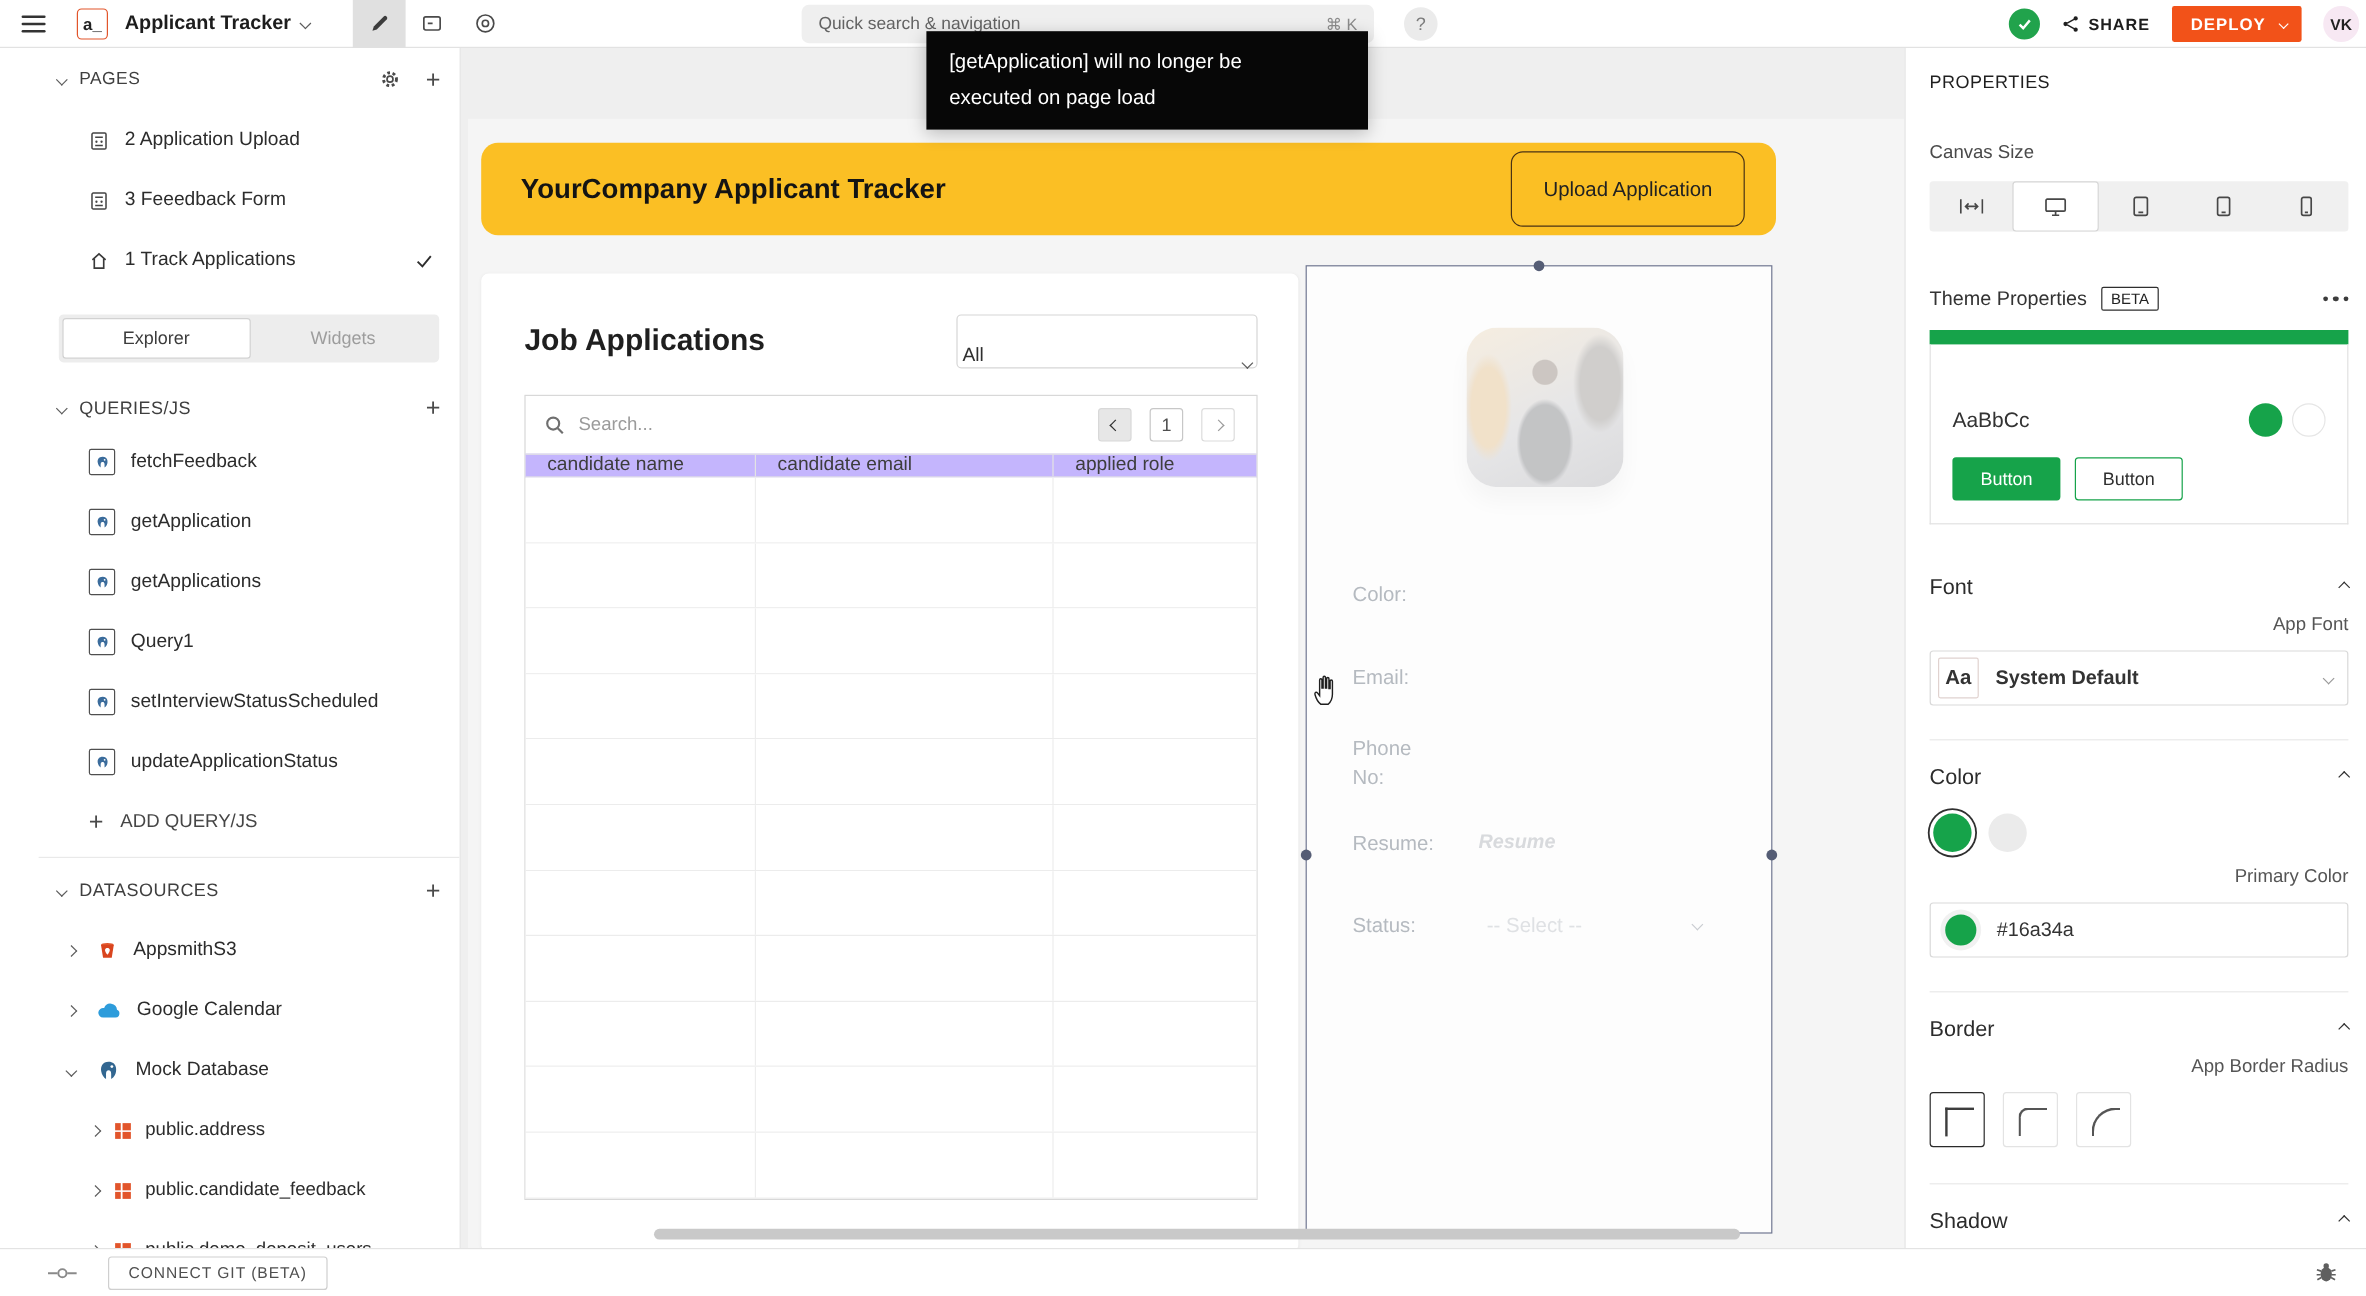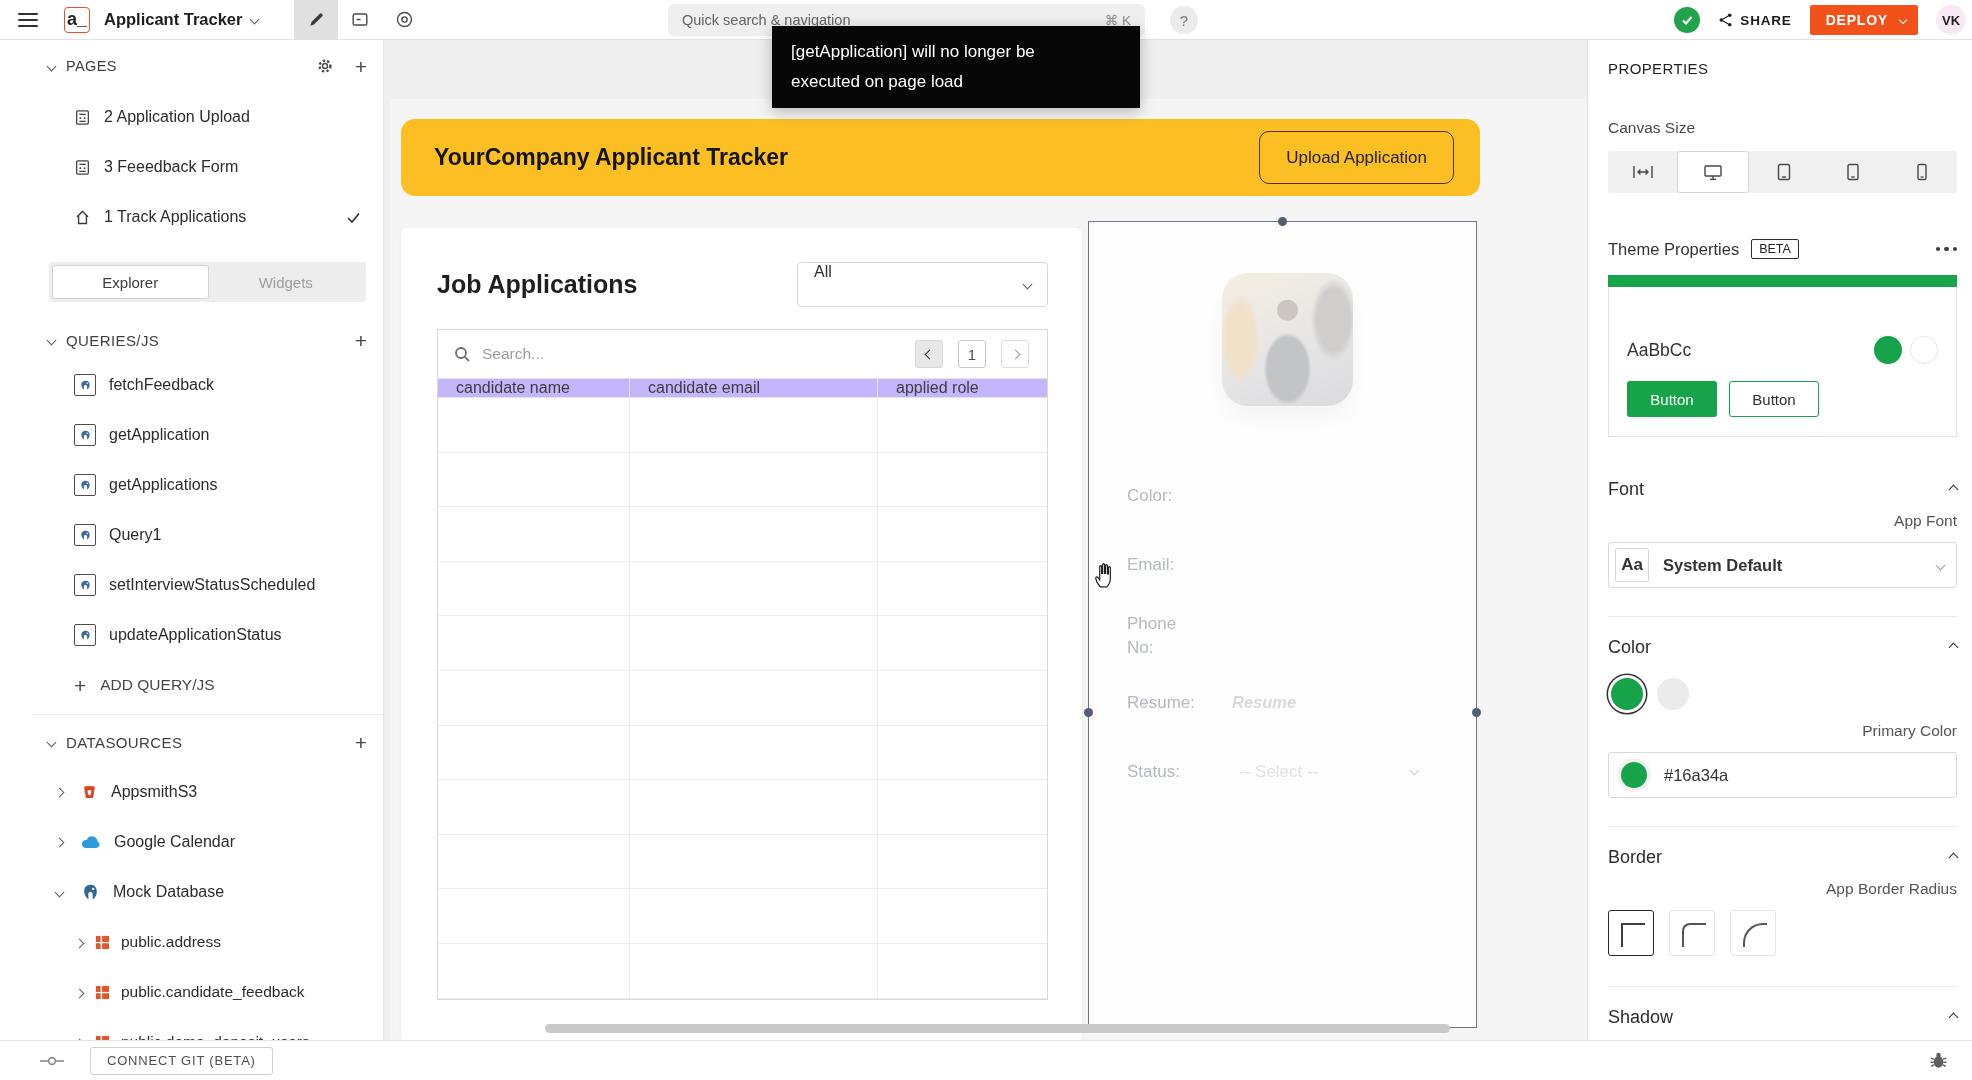--- a/index.html
+++ b/index.html
@@ -12,21 +12,21 @@
   .chev.right { transform:rotate(-45deg); }
   .chev.up    { transform:rotate(-135deg); }
   .chev.left  { transform:rotate(135deg); }
   .chev.lt    { border-color:#9a9a9a; }
   .chev.dk    { border-color:#2f2f2f; }
 
   
   .topbar { position:absolute; left:0; top:0; width:1972px; height:40px; background:#fff; border-bottom:1px solid #e2e2e2; display:flex; align-items:center; z-index:20; }
   .hamburger { margin-left:18px; width:20px; display:flex; flex-direction:column; gap:4px; cursor:pointer; }
   .hamburger span { height:2px; background:#333; border-radius:1px; }
-  .app-logo { margin-left:26px; width:26px; height:26px; border:1.6px solid #e2552b; border-radius:4px; display:flex; align-items:center; justify-content:center; font-size:18px; font-weight:700; color:#222; background:#fff; }
+  .app-logo { margin-left:26px; width:26px; height:26px; border:1.6px solid #e2552b; border-radius:4px; display:flex; align-items:center; justify-content:center; font-size:14px; font-weight:700; color:#222; background:#fff; }
   .app-title { margin-left:14px; font-size:16.5px; font-weight:600; color:#1d1d1d; }
   .title-chev { margin-left:9px; }
   .tool-tile { width:44px; height:40px; display:flex; align-items:center; justify-content:center; }
   .tool-tile.active { background:#e0e0e0; margin-left:36px; }
   .quicksearch { position:absolute; left:668px; top:4px; width:477px; height:32px; background:#efefef; border-radius:6px; display:flex; align-items:center; padding:0 14px; }
   .quicksearch .qtext { font-size:14.5px; color:#636363; }
   .quicksearch .qkeys { margin-left:auto; font-size:13.5px; color:#8b8b8b; }
   .help-circle { position:absolute; left:1170px; top:6px; width:28px; height:28px; border-radius:50%; background:#ebebeb; color:#7b7b7b; font-size:15px; display:flex; align-items:center; justify-content:center; }
   .tb-right { position:absolute; right:6px; top:0; height:40px; display:flex; align-items:center; gap:18px; }
   .check-circle { width:26px; height:26px; border-radius:50%; background:var(--check-green,#21a34c); display:flex; align-items:center; justify-content:center; }
@@ -63,26 +63,26 @@
   .dsrow .dsicon { margin-left:13px; display:flex; }
   .tblrow { padding-left:44px; font-size:15.5px; }
   .tblrow .dsicon { margin-left:12px; display:flex; }
   .tblrow .rlabel { margin-left:11px; }
 
   
   .canvas { position:absolute; left:352px; top:40px; width:1235px; height:1000px; background:#efefef; overflow:hidden; z-index:1; }
   .app-page { position:absolute; left:38px; top:59px; right:0; bottom:0; background:#f5f5f5; }
   .banner { position:absolute; left:49px; top:79px; width:1079px; height:77px; background:var(--banner-yellow,#fbbf24); border-radius:14px; display:flex; align-items:center; padding:0 26px 0 33px; z-index:2; }
   .banner-title { font-size:23px; font-weight:800; color:#141414; }
-  .upload-btn { margin-left:auto; height:53px; padding:0 26px; background:transparent; border:1.6px solid #4a3315; border-radius:10px; font-size:17px; color:#222; font-family:"Liberation Sans",sans-serif; cursor:pointer; }
+  .upload-btn { margin-left:auto; height:63px; padding:0 26px; background:transparent; border:1.6px solid #4a3315; border-radius:10px; font-size:17px; color:#222; font-family:"Liberation Sans",sans-serif; cursor:pointer; }
 
   .table-card { position:absolute; left:49px; top:188px; width:681px; height:815px; background:#fff; border-radius:6px; box-shadow:0 1px 3px rgba(0,0,0,.06); z-index:3; }
   .card-head { display:flex; align-items:center; padding:34px 34px 0 36px; }
   .card-title { font-size:25px; font-weight:700; color:#1f1f1f; }
-  .all-select { margin-left:auto; width:251px; height:45px; background:#fff; border:1px solid #d6d6d6; border-radius:4px; display:flex; align-items:flex-start; padding:0 16px; font-size:16px; color:#2f2f2f; cursor:pointer;flex-direction:column; }
+  .all-select { margin-left:auto; width:251px; height:45px; background:#fff; border:1px solid #d6d6d6; border-radius:4px; display:flex; align-items:flex-end; padding:0 4px; font-size:16px; color:#2f2f2f; cursor:pointer; }
   .all-select .chev { margin-left:auto; }
   .table-frame { margin:22px 34px 0 36px; border:1px solid #d8d8d8; }
   .search-row { height:48px; display:flex; align-items:center; padding:0 16px; }
   .search-input { margin-left:11px; border:none; outline:none; flex:1; font-size:15.5px; color:#444; background:transparent; font-family:"Liberation Sans",sans-serif; }
   .search-input::placeholder { color:#9b9b9b; }
   .pager { display:flex; align-items:center; gap:15px; margin-right:2px; }
   .pgbtn { width:28px; height:28px; border-radius:3px; display:flex; align-items:center; justify-content:center; cursor:pointer; }
   .pgbtn.prev { background:#e7e7e7; border:1px solid #d8d8d8; }
   .pgbtn.page { background:#fff; border:1px solid #c7c7c7; font-size:15px; color:#4f4f4f; }
   .pgbtn.next { background:#fff; border:1px solid #dcdcdc; }

